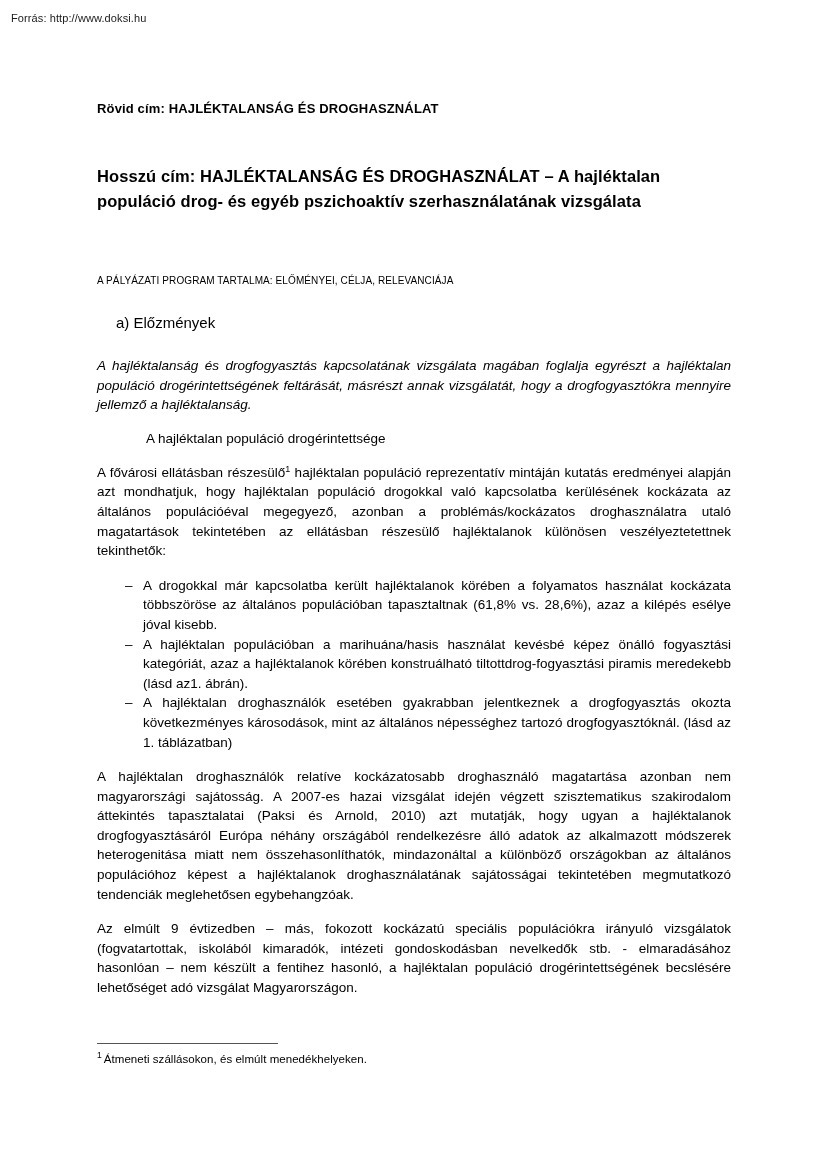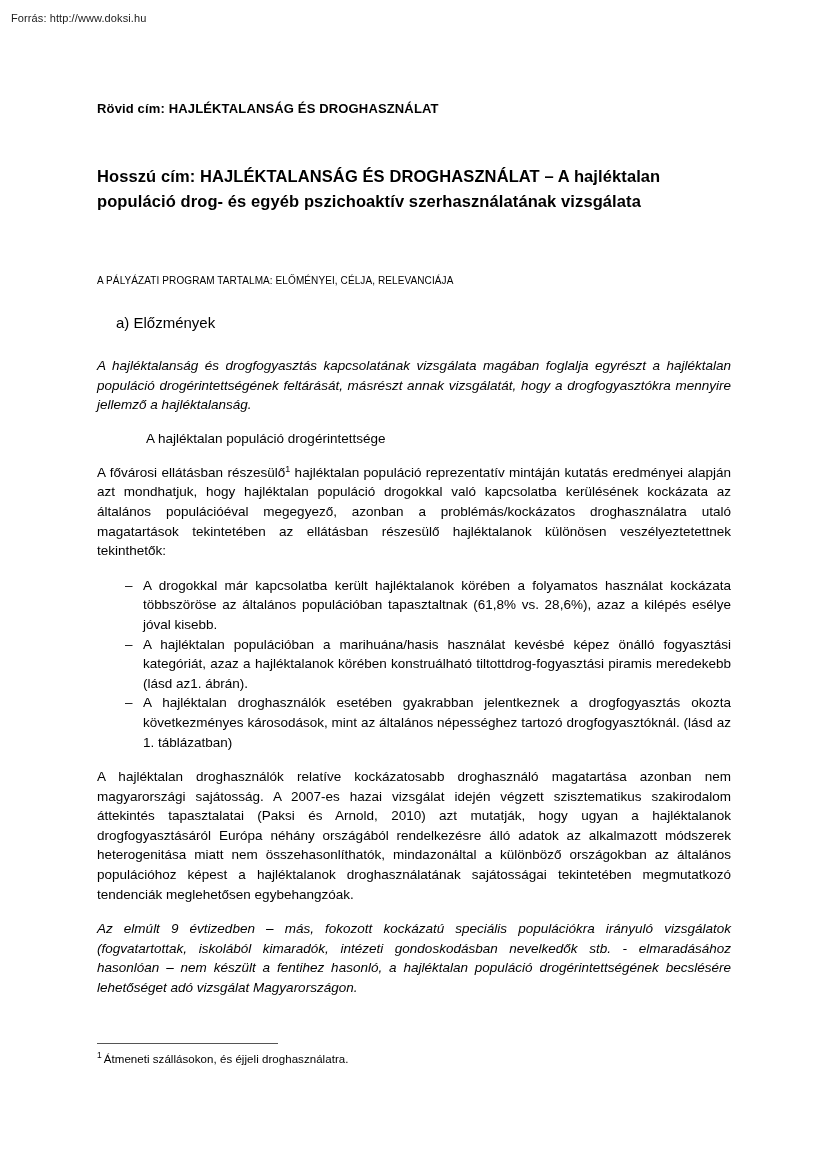--- a/index.html
+++ b/index.html
@@ -85,21 +85,21 @@
   }
 
   p.body-par {
     font-size: 13.5px;
     line-height: 19.6px;
     margin: 0 0 15px 0;
     text-align: justify;
     text-justify: inter-word;
     hyphens: none;
   }
-  p.body-par:last-child { margin-bottom: 0; font-style: italic; }
+  p.body-par:last-child { margin-bottom: 0; }
 
   .par-tight { margin-bottom: 14px; font-style: italic; }
 
   sup.fnref {
     font-size: 9px;
     vertical-align: super;
     line-height: 0;
   }
 
   
@@ -194,16 +194,16 @@
     </ul>
 
     <p class="body-par">A hajléktalan droghasználók relatíve kockázatosabb droghasználó magatartása azonban nem magyarországi sajátosság. A 2007-es hazai vizsgálat idején végzett szisztematikus szakirodalom áttekintés tapasztalatai (Paksi és Arnold, 2010) azt mutatják, hogy ugyan a hajléktalanok drogfogyasztásáról Európa néhány országából rendelkezésre álló adatok az alkalmazott módszerek heterogenitása miatt nem összehasonlíthatók, mindazonáltal a különböző országokban az általános populációhoz képest a hajléktalanok droghasználatának sajátosságai tekintetében megmutatkozó tendenciák meglehetősen egybehangzóak.</p>
 
     <p class="body-par">Az elmúlt 9 évtizedben – más, fokozott kockázatú speciális populációkra irányuló vizsgálatok (fogvatartottak, iskolából kimaradók, intézeti gondoskodásban nevelkedők stb. - elmaradásához hasonlóan – nem készült a fentihez hasonló, a hajléktalan populáció drogérintettségének becslésére lehetőséget adó vizsgálat Magyarországon.</p>
 
   </div>
 
   <div class="footnote-area">
     <div class="footnote-rule"></div>
-    <div class="footnote-text"><sup>1</sup><span>Átmeneti szállásokon, és éjjeli droghasználatra.</span></div>
+    <div class="footnote-text"><sup>1</sup><span>Átmeneti szállásokon, és elmúlt menedékhelyeken.</span></div>
   </div>
 
 </div>
 
 </body></html>

